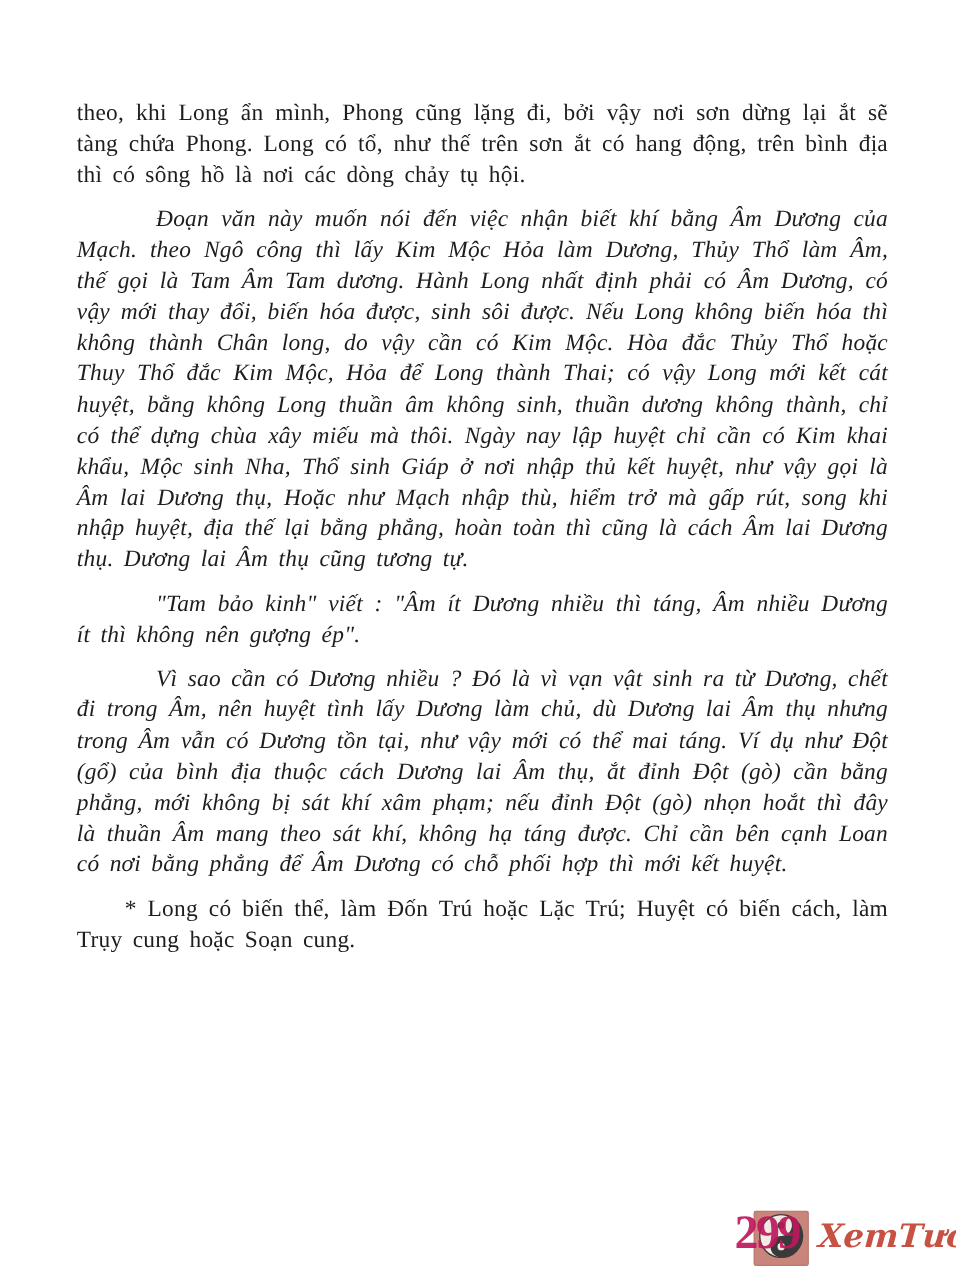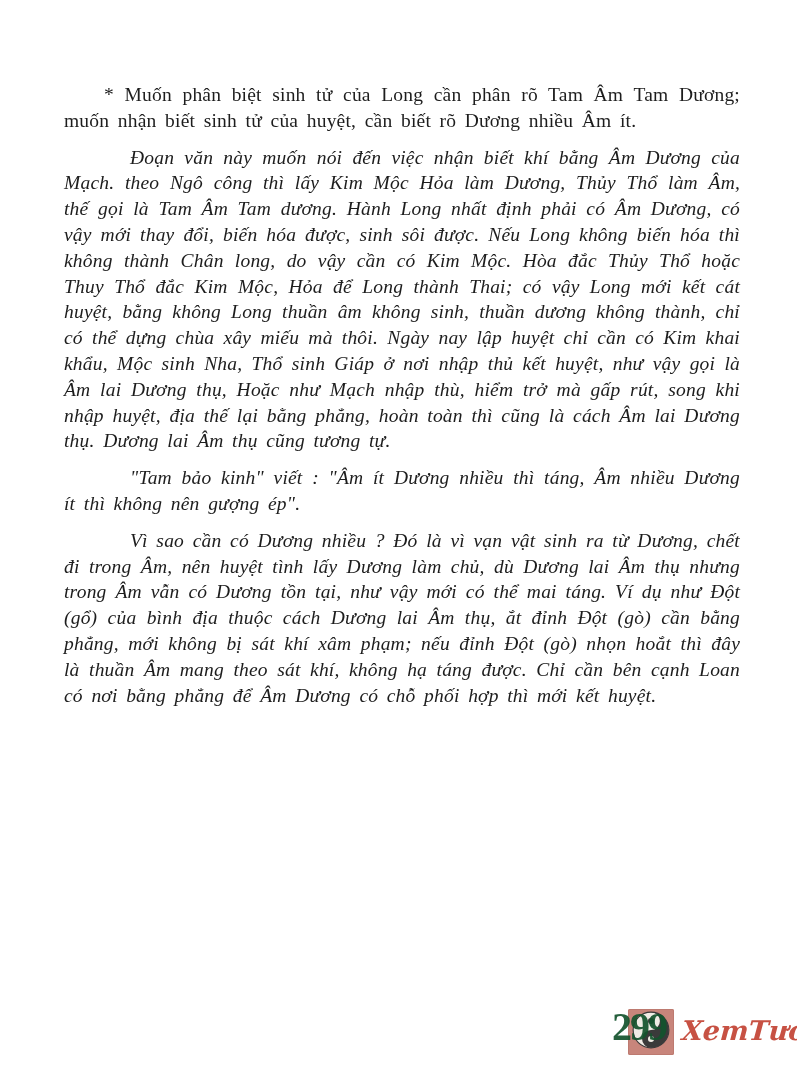--- a/index.html
+++ b/index.html
@@ -42,21 +42,21 @@
     height: 62px;
   }
   .page-number {
     position: absolute;
     left: 6px;
     top: 1px;
     z-index: 3;
     font-family: "Liberation Serif", serif;
     font-size: 40px;
     font-weight: bold;
-    color: #14532d;
+    color: #be185d;
     letter-spacing: -2px;
     opacity: 0.92;
   }
   .logo-square {
     position: absolute;
     left: 22px;
     top: 7px;
     width: 46px;
     height: 46px;
     background: #c8857b;
@@ -80,24 +80,25 @@
     white-space: nowrap;
     transform: skewX(-4deg);
   }
 </style>
 </head>
 <body>
 
 <div class="page">
 
   <div class="text-block">
-    <p class="p-bullet">* Muốn phân biệt sinh tử của Long cần phân rõ Tam Âm Tam Dương; muốn nhận biết sinh tử của huyệt, cần biết rõ Dương nhiều Âm ít.</p>
+    <p class="p-plain">theo, khi Long ẩn mình, Phong cũng lặng đi, bởi vậy nơi sơn dừng lại ắt sẽ tàng chứa Phong. Long có tổ, như thế trên sơn ắt có hang động, trên bình địa thì có sông hồ là nơi các dòng chảy tụ hội.</p>
     <p class="p-indent">Đoạn văn này muốn nói đến việc nhận biết khí bằng Âm Dương của Mạch. theo Ngô công thì lấy Kim Mộc Hỏa làm Dương, Thủy Thổ làm Âm, thế gọi là Tam Âm Tam dương. Hành Long nhất định phải có Âm Dương, có vậy mới thay đổi, biến hóa được, sinh sôi được. Nếu Long không biến hóa thì không thành Chân long, do vậy cần có Kim Mộc. Hòa đắc Thủy Thổ hoặc Thuy Thổ đắc Kim Mộc, Hỏa để Long thành Thai; có vậy Long mới kết cát huyệt, bằng không Long thuần âm không sinh, thuần dương không thành, chỉ có thể dựng chùa xây miếu mà thôi. Ngày nay lập huyệt chỉ cần có Kim khai khẩu, Mộc sinh Nha, Thổ sinh Giáp ở nơi nhập thủ kết huyệt, như vậy gọi là Âm lai Dương thụ, Hoặc như Mạch nhập thù, hiểm trở mà gấp rút, song khi nhập huyệt, địa thế lại bằng phẳng, hoàn toàn thì cũng là cách Âm lai Dương thụ. Dương lai Âm thụ cũng tương tự.</p>
     <p class="p-indent">"Tam bảo kinh" viết : "Âm ít Dương nhiều thì táng, Âm nhiều Dương ít thì không nên gượng ép".</p>
     <p class="p-indent">Vì sao cần có Dương nhiều ? Đó là vì vạn vật sinh ra từ Dương, chết đi trong Âm, nên huyệt tình lấy Dương làm chủ, dù Dương lai Âm thụ nhưng trong Âm vẫn có Dương tồn tại, như vậy mới có thể mai táng. Ví dụ như Đột (gổ) của bình địa thuộc cách Dương lai Âm thụ, ắt đỉnh Đột (gò) cần bằng phẳng, mới không bị sát khí xâm phạm; nếu đỉnh Đột (gò) nhọn hoắt thì đây là thuần Âm mang theo sát khí, không hạ táng được. Chỉ cần bên cạnh Loan có nơi bằng phẳng để Âm Dương có chỗ phối hợp thì mới kết huyệt.</p>
+    <p class="p-bullet">* Long có biến thể, làm Đốn Trú hoặc Lặc Trú; Huyệt có biến cách, làm Trụy cung hoặc Soạn cung.</p>
   </div>
 
   <div class="footer">
     <div class="logo-square">
       <span>
         <svg width="38" height="38" viewBox="0 0 100 100" aria-hidden="true">
           <circle cx="50" cy="50" r="47" fill="#f0ece5" stroke="#3a3a3a" stroke-width="3"></circle>
           <path d="M50 3 a47 47 0 0 1 0 94 a23.5 23.5 0 0 1 0 -47 a23.5 23.5 0 0 0 0 -47" fill="#3a3a3a"></path>
           <circle cx="50" cy="26.5" r="8" fill="#3a3a3a"></circle>
           <circle cx="50" cy="73.5" r="8" fill="#f0ece5"></circle>

